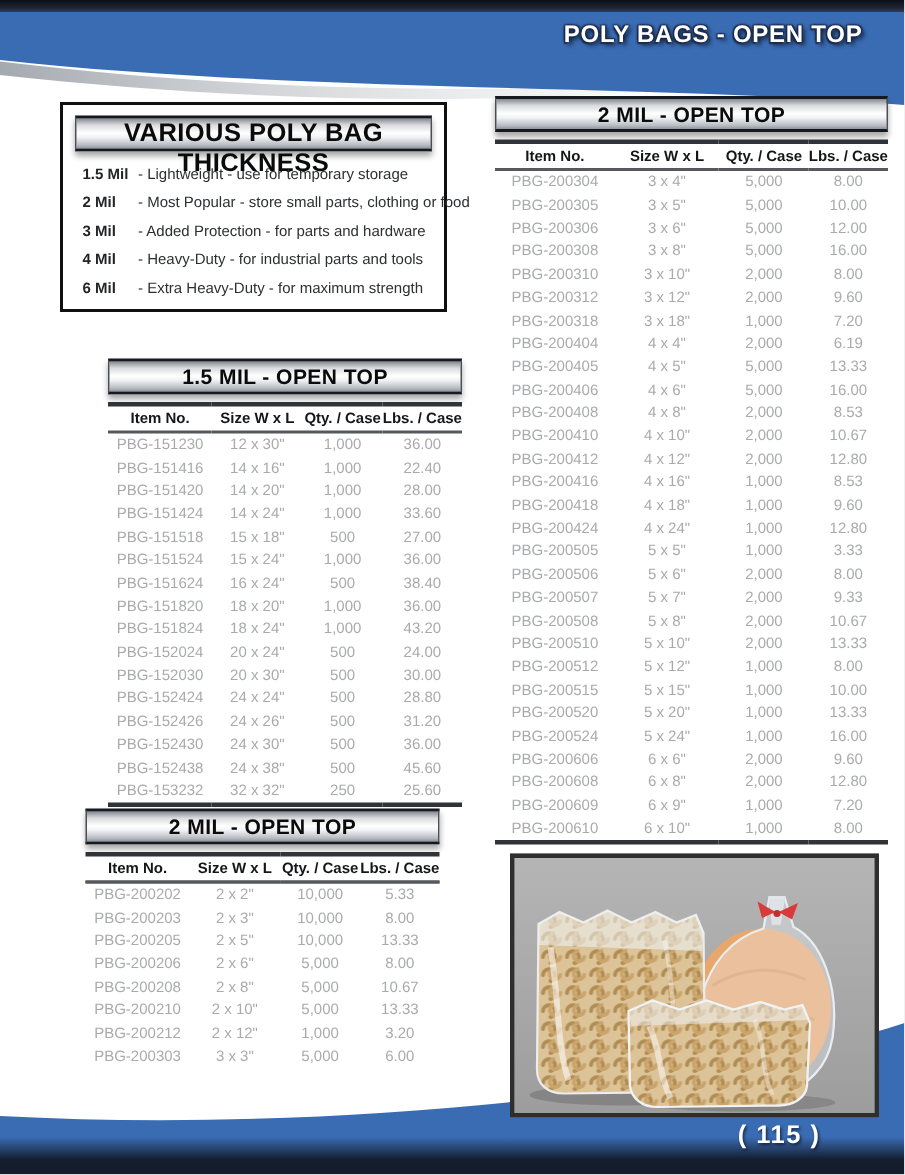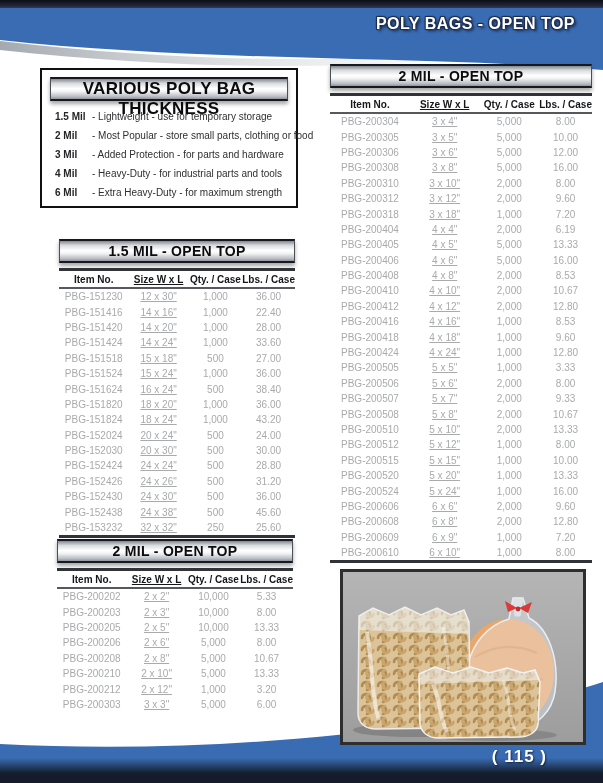--- a/index.html
+++ b/index.html
@@ -30,38 +30,38 @@
   .thickness-box{
     position:absolute; left:40px; top:68px; width:254px; height:129px;
     border:2px solid #101010; background:#fff; z-index:2; padding-top:7px;
   }
   .thickness-box .bar{margin:0 8px; font-size:17px;}
   .thick-list{margin-top:6px;}
   .thick-row{height:19px; line-height:19px; padding-left:13px; font-size:10px; color:#2d2f31; white-space:nowrap;}
   .thick-label{display:inline-block; width:37px; font-weight:bold; color:#232527;}
   
   .section{position:absolute; z-index:2;}
-  .sec-15{left:59px; top:239px; width:236px;}
+  .sec-15{left:72px; top:239px; width:236px;}
   .sec-2l{left:57px; top:539px; width:236px;}
   .sec-2r{left:330px; top:64px; width:262px;}
   .ptable{
     width:100%; border-collapse:collapse; margin-top:5px;
     border-top:3px solid #303338;
   }
   .ptable.bottom-rule{border-bottom:3px solid #303338;}
   .ptable th{
     font-size:10px; font-weight:bold; color:#141619; text-align:center;
     padding:3px 0 2px; border-bottom:2px solid #55585d; white-space:nowrap;
   }
   .ptable td{
     font-size:10px; color:#a9aaac; text-align:center; height:15.4px;
     padding:0; white-space:nowrap;
   }
   .ptable th:nth-child(1),.ptable td:nth-child(1){width:31%;}
-  .ptable th:nth-child(2),.ptable td:nth-child(2){width:27%;text-decoration:underline;}
+  .ptable th:nth-child(2),.ptable td:nth-child(2){width:27%;}
   .ptable th:nth-child(3),.ptable td:nth-child(3){width:23%;}
   .ptable th:nth-child(4),.ptable td:nth-child(4){width:19%;}
   
   .photo{
     position:absolute; left:340px; top:569px; width:240px; height:170px;
     border:3px solid #2e2e2e; z-index:3; background:#a8a8a8;
   }
   
   .footer-svg{position:absolute; left:0; bottom:0; z-index:1;}
   .page-number{

